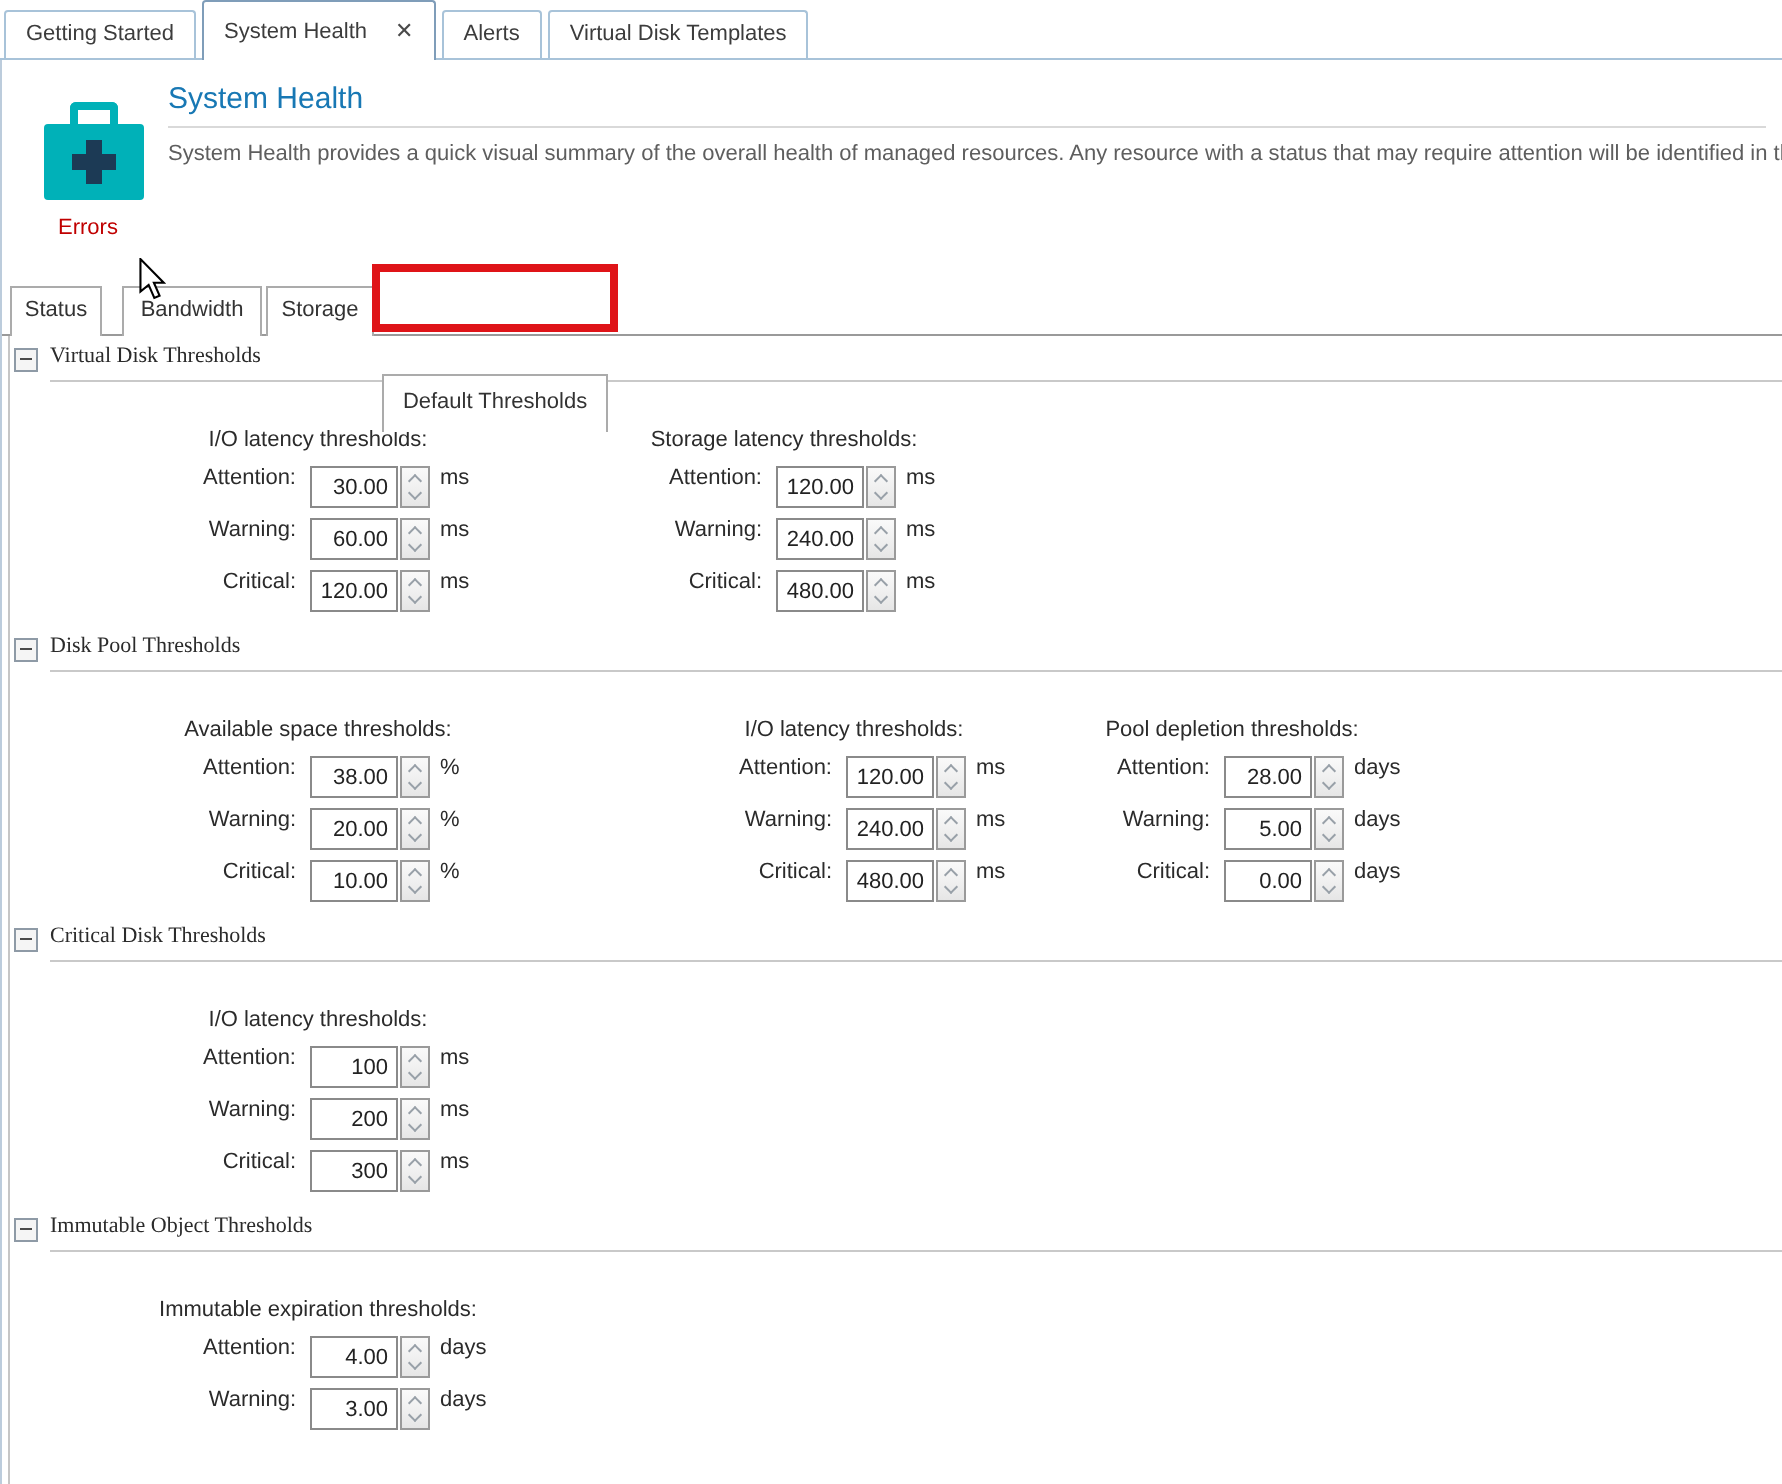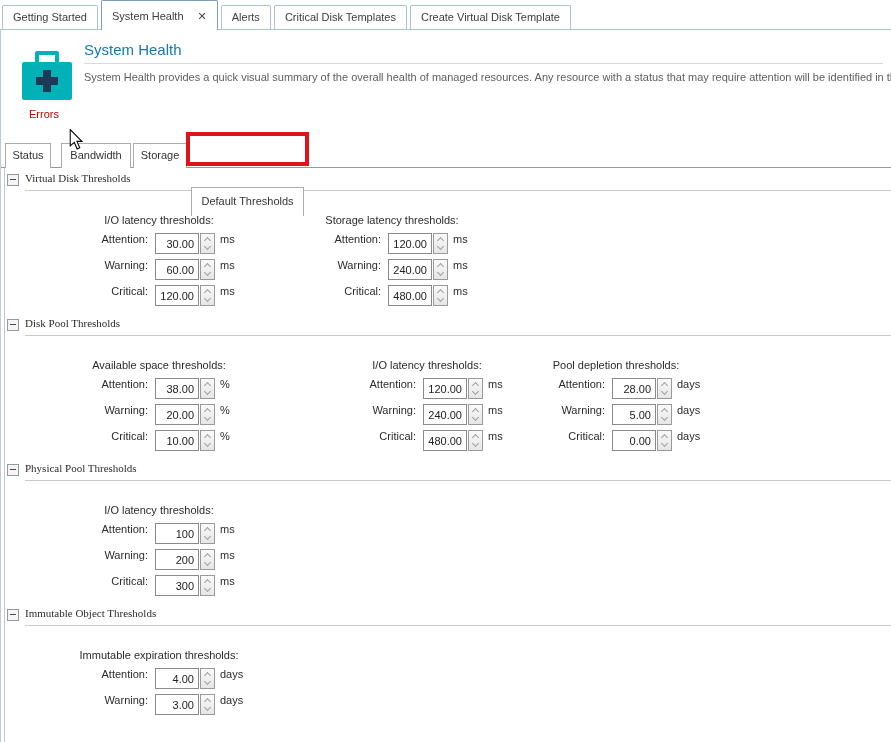--- a/index.html
+++ b/index.html
@@ -80,22 +80,21 @@
 
 <div class="screen" style="--teal:#00B1B8;">
 
   <div class="main-tabbar">
     <div class="mtab">Getting Started</div>
     <div class="mtab active">
       <span>System Health</span>
       <span class="close-x">✕</span>
     </div>
     <div class="mtab">Alerts</div>
-    <div class="mtab">Critical Disk Templates</div>
-    <div class="mtab">Create Virtual Disk Template</div>
+    <div class="mtab">Virtual Disk Templates</div>
   </div>
 
   <div class="firstaid">
     <div class="fa-handle"></div>
     <div class="fa-body"></div>
     <div class="fa-plus-h"></div>
     <div class="fa-plus-v"></div>
   </div>
   <div class="page-title">System Health</div>
   <div class="title-rule"></div>
@@ -340,21 +339,21 @@
             </span>
             <span class="tunit">days</span>
           </div>
         </div>
       </div>
       <div class="section" style="top: 460px; height: 145px;">
         <div class="sec-head">
           <span class="collapse-box">
             <span class="minus"></span>
           </span>
-          <span class="sec-title">Physical Pool Thresholds</span>
+          <span class="sec-title">Critical Disk Thresholds</span>
           <div class="sec-line"></div>
         </div>
         <div class="tgroup" style="left:60px">
           <div class="theading">I/O latency thresholds:</div>
           <div class="trow">
             <span class="tlabel">Attention:</span>
             <input class="tinput" value="100" style="">
             <span class="spinner">
               <span class="spin-btn">
                 <i class="chev up"></i>

